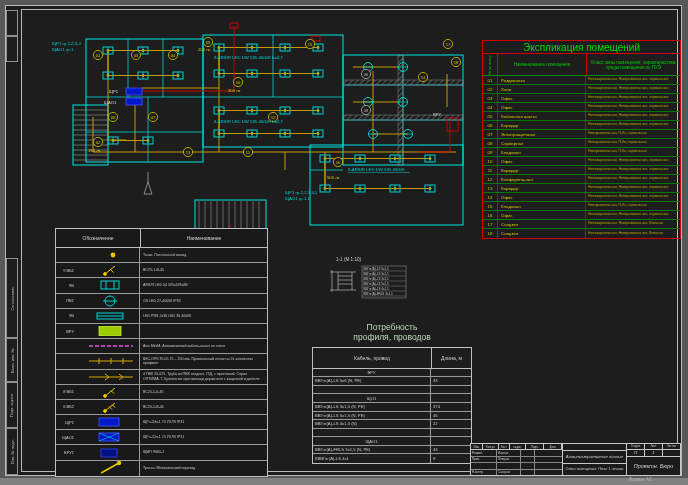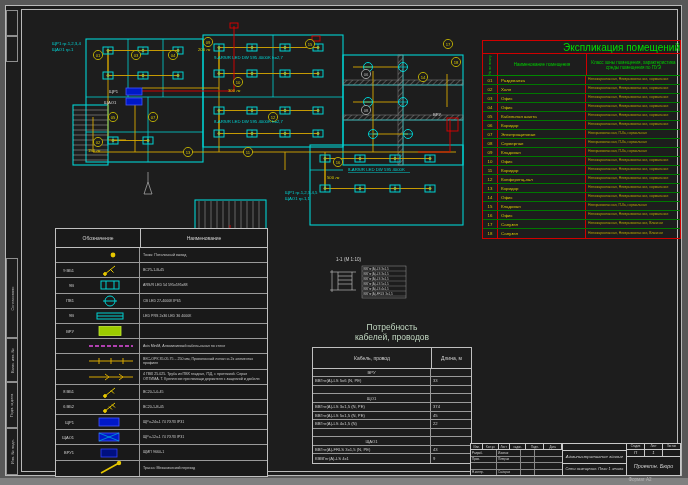--- a/index.html
+++ b/index.html
@@ -4,21 +4,21 @@
 <style>
   html,body{margin:0;padding:0;background:#585858;font-family:"Liberation Sans",sans-serif;}
   #screen{position:relative;width:688px;height:485px;overflow:hidden;background:#585858;}
   .sheet{position:absolute;left:5px;top:5px;width:677px;height:471px;background:#1d1d1d;border:1px solid #b9b9b9;box-sizing:border-box;}
   .frame{position:absolute;left:15px;top:3px;right:3px;bottom:3px;border:1px solid #b9b9b9;}
   .bottombar{position:absolute;left:0;top:478px;width:688px;height:7px;background:#808080;}
   .side-box{position:absolute;left:6px;width:12px;border:1px solid #8f8f8f;display:flex;align-items:center;justify-content:center;box-sizing:border-box;}
   .side-box span{transform:rotate(-90deg);white-space:nowrap;font-size:4px;color:#b5b5b5;}
   
   .exp{position:absolute;left:482px;top:40px;width:199px;box-sizing:border-box;}
-  .exp-title{border:1.5px solid #d00000;color:#00dd00;font-size:10px;text-align:right;height:14px;line-height:14px;box-sizing:border-box;}
+  .exp-title{border:1.5px solid #d00000;color:#00dd00;font-size:10px;text-align:center;height:14px;line-height:14px;box-sizing:border-box;}
   .exp-head{display:flex;border-left:1.5px solid #d00000;border-right:1.5px solid #d00000;border-bottom:1px solid #008800;height:22px;color:#00cc00;font-size:4.5px;text-align:center;box-sizing:border-box;}
   .exp-head .h1{width:14px;border-right:1px solid #d00000;display:flex;align-items:center;justify-content:center;}
   .exp-head .h1 span{transform:rotate(-90deg);white-space:nowrap;font-size:3.6px;}
   .exp-head .h2{width:88px;border-right:1px solid #d00000;display:flex;align-items:center;justify-content:center;}
   .exp-head .h3{flex:1;display:flex;align-items:center;justify-content:center;padding:0 2px;}
   .exp-rows{border:1.5px solid #d00000;border-top:0;box-sizing:border-box;}
   .exp-row{display:flex;height:9px;border-bottom:1px solid #007700;box-sizing:border-box;}
   .exp-row:last-child{border-bottom:0;}
   .ec1{width:14px;border-right:1px solid #d00000;color:#d8c800;font-size:4.4px;display:flex;align-items:center;justify-content:center;}
   .ec2{width:88px;border-right:1px solid #d00000;color:#d8c800;font-size:4.4px;display:flex;align-items:center;padding-left:3px;box-sizing:border-box;}
@@ -674,21 +674,21 @@
               </g>
             </svg>
           </div>
           <div class="leg-name">Трасса: Механический переход</div>
         </div>
       </div>
   </div>
 
   <div class="cab">
     <div class="cab-title">Потребность
-кабелей, проводов</div>
+профиля, проводов</div>
     <div class="cab-grid">
       <div class="cab-head">
         <div class="c1">Кабель, провод</div>
         <div class="c2">Длина, м</div>
       </div>
       <div>
           <div class="cab-row grp">
             <div class="c1">ВРУ</div>
             <div class="c2"></div>
           </div>

